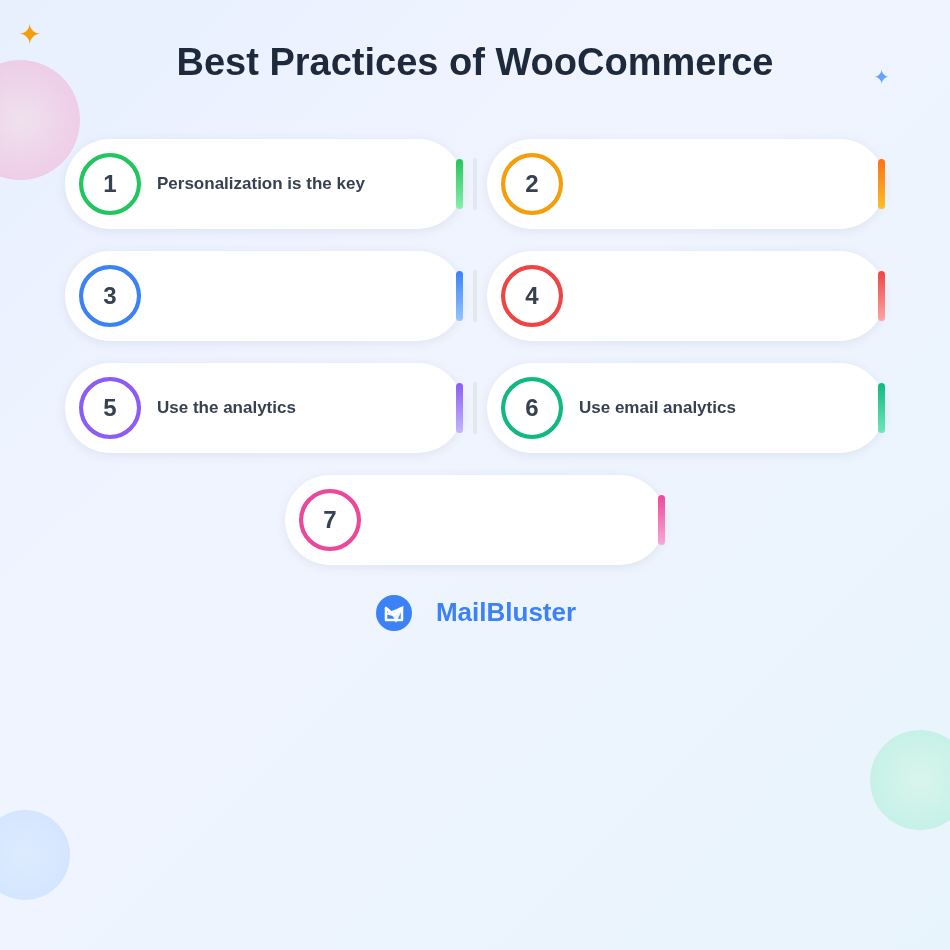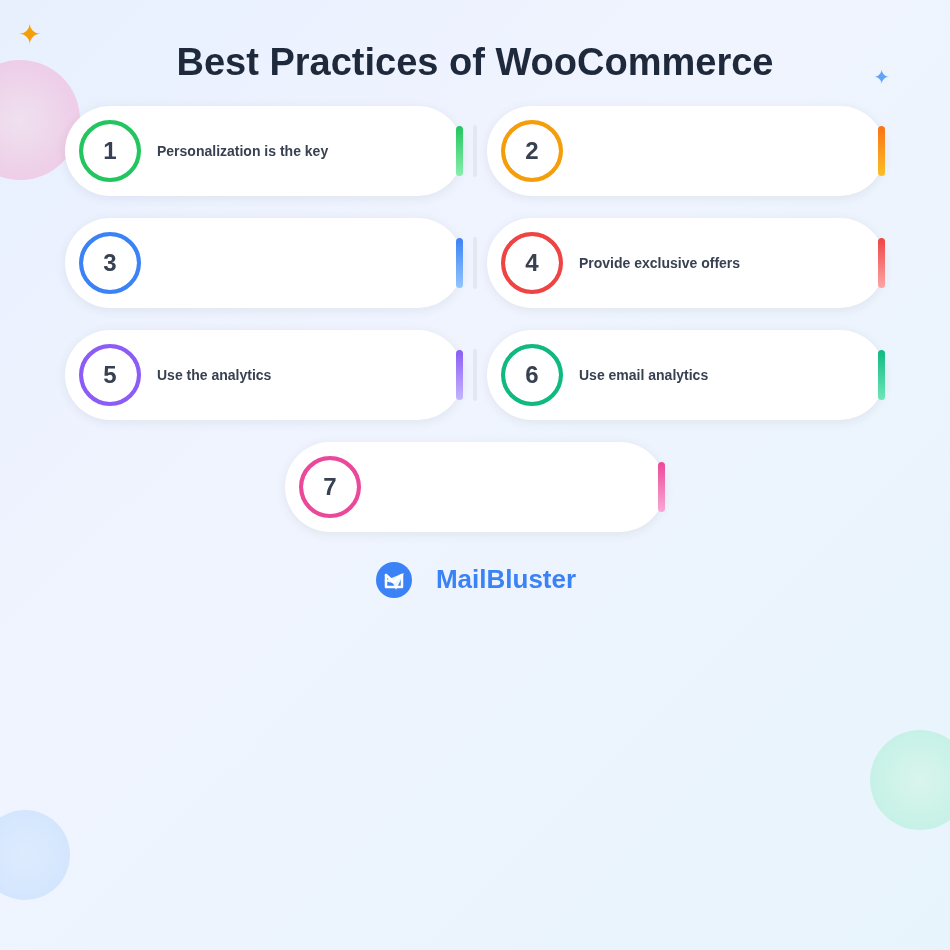--- a/index.html
+++ b/index.html
@@ -53,21 +53,21 @@
       position: relative;
       z-index: 1;
     }
 
     .title {
       font-size: 38px;
       font-weight: 800;
       color: #1e293b;
       text-align: center;
       line-height: 1.2;
-      margin-bottom: 20px;
+      margin-bottom: 53px;
       margin-top: 10px;
     }
 
     .item-card {
       background: #ffffff;
       border-radius: 50px;
       display: flex;
       align-items: center;
       padding: 14px 14px 14px 14px;
       box-shadow: 0 2px 12px rgba(0,0,0,0.07);
@@ -95,21 +95,21 @@
       justify-content: center;
       font-size: 24px;
       font-weight: 700;
       color: #374151;
       flex-shrink: 0;
       background: white;
       margin-right: 16px;
     }
 
     .item-label {
-      font-size: 14px;
+      font-size: 17px;
       font-weight: 600;
       color: #374151;
       line-height: 1.3;
     }
 
     
     .center-row {
       width: 100%;
       max-width: 820px;
       display: flex;
@@ -235,21 +235,20 @@
         <div class="circle-badge">
           <span>3</span>
         </div>
         <div class="right-bar"></div>
       </div>
       <div class="vertical-divider"></div>
       <div class="item-card item-4">
         <div class="circle-badge">
           <span>4</span>
         </div>
-        <span class="item-label">Provide exclusive offers</span>
         <div class="right-bar"></div>
       </div>
     </div>
 
     <div class="grid-row">
       <div class="item-card item-5">
         <div class="circle-badge">
           <span>5</span>
         </div>
         <span class="item-label">Use the analytics</span>

